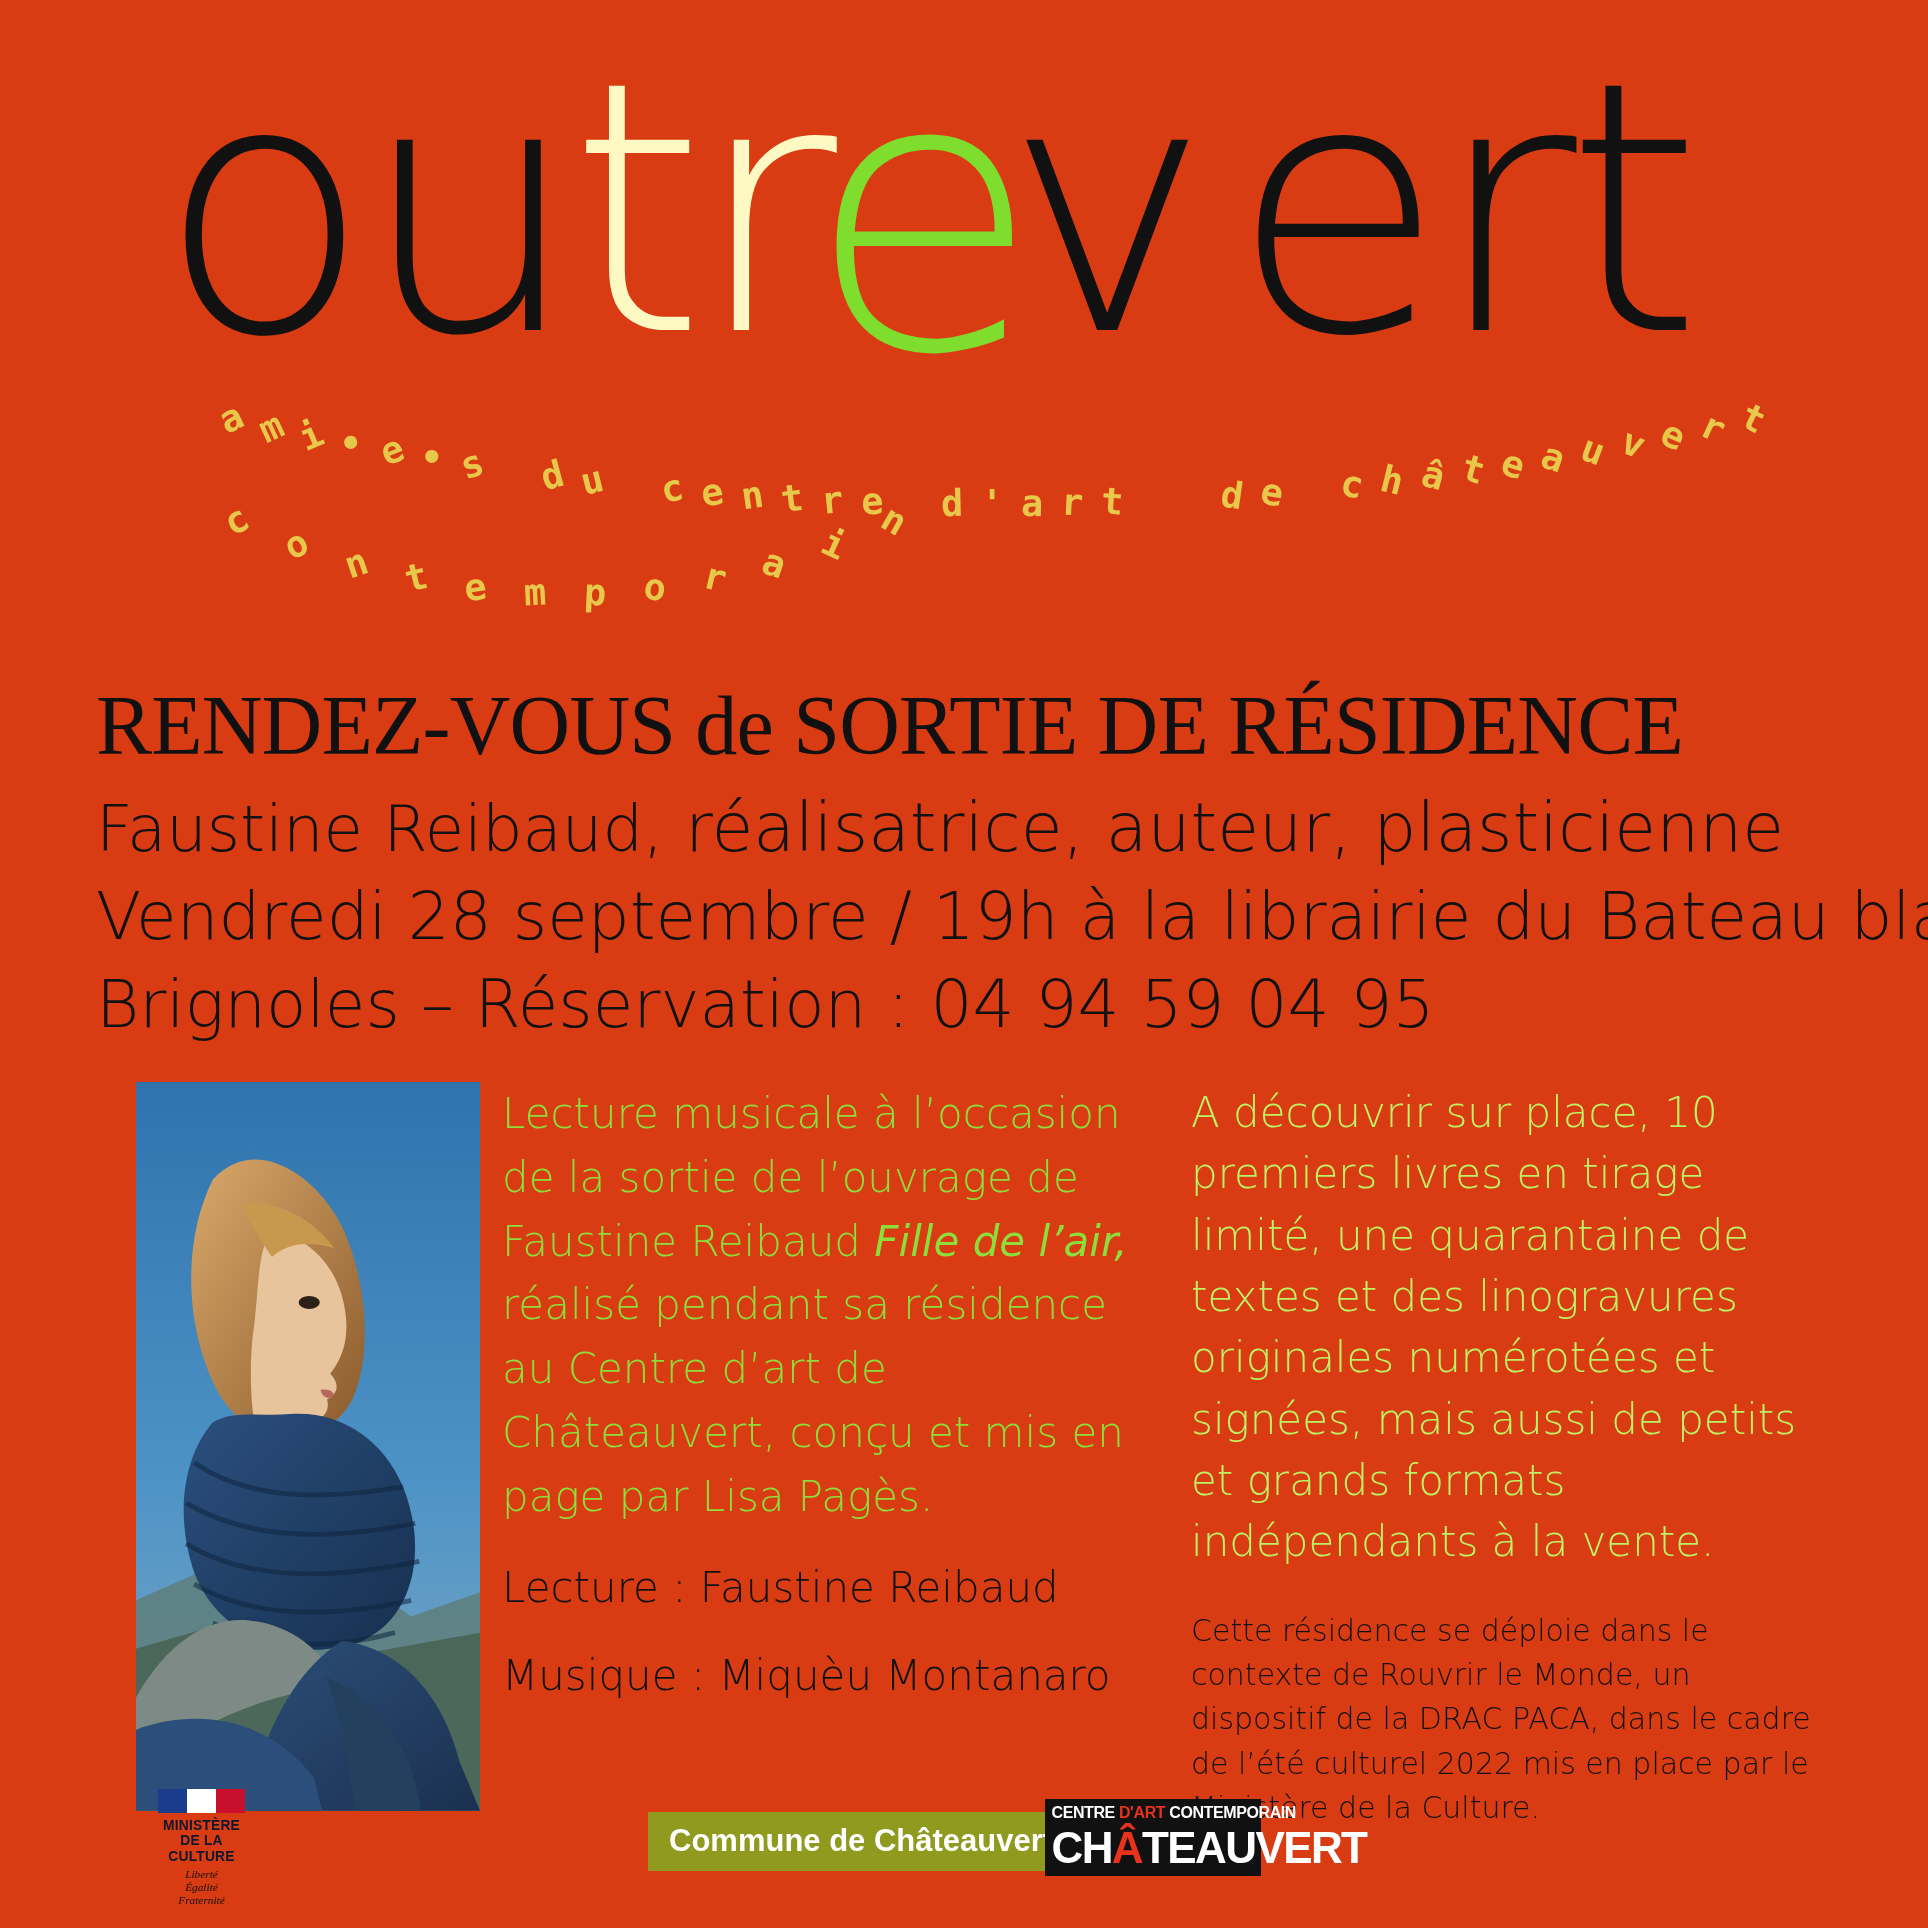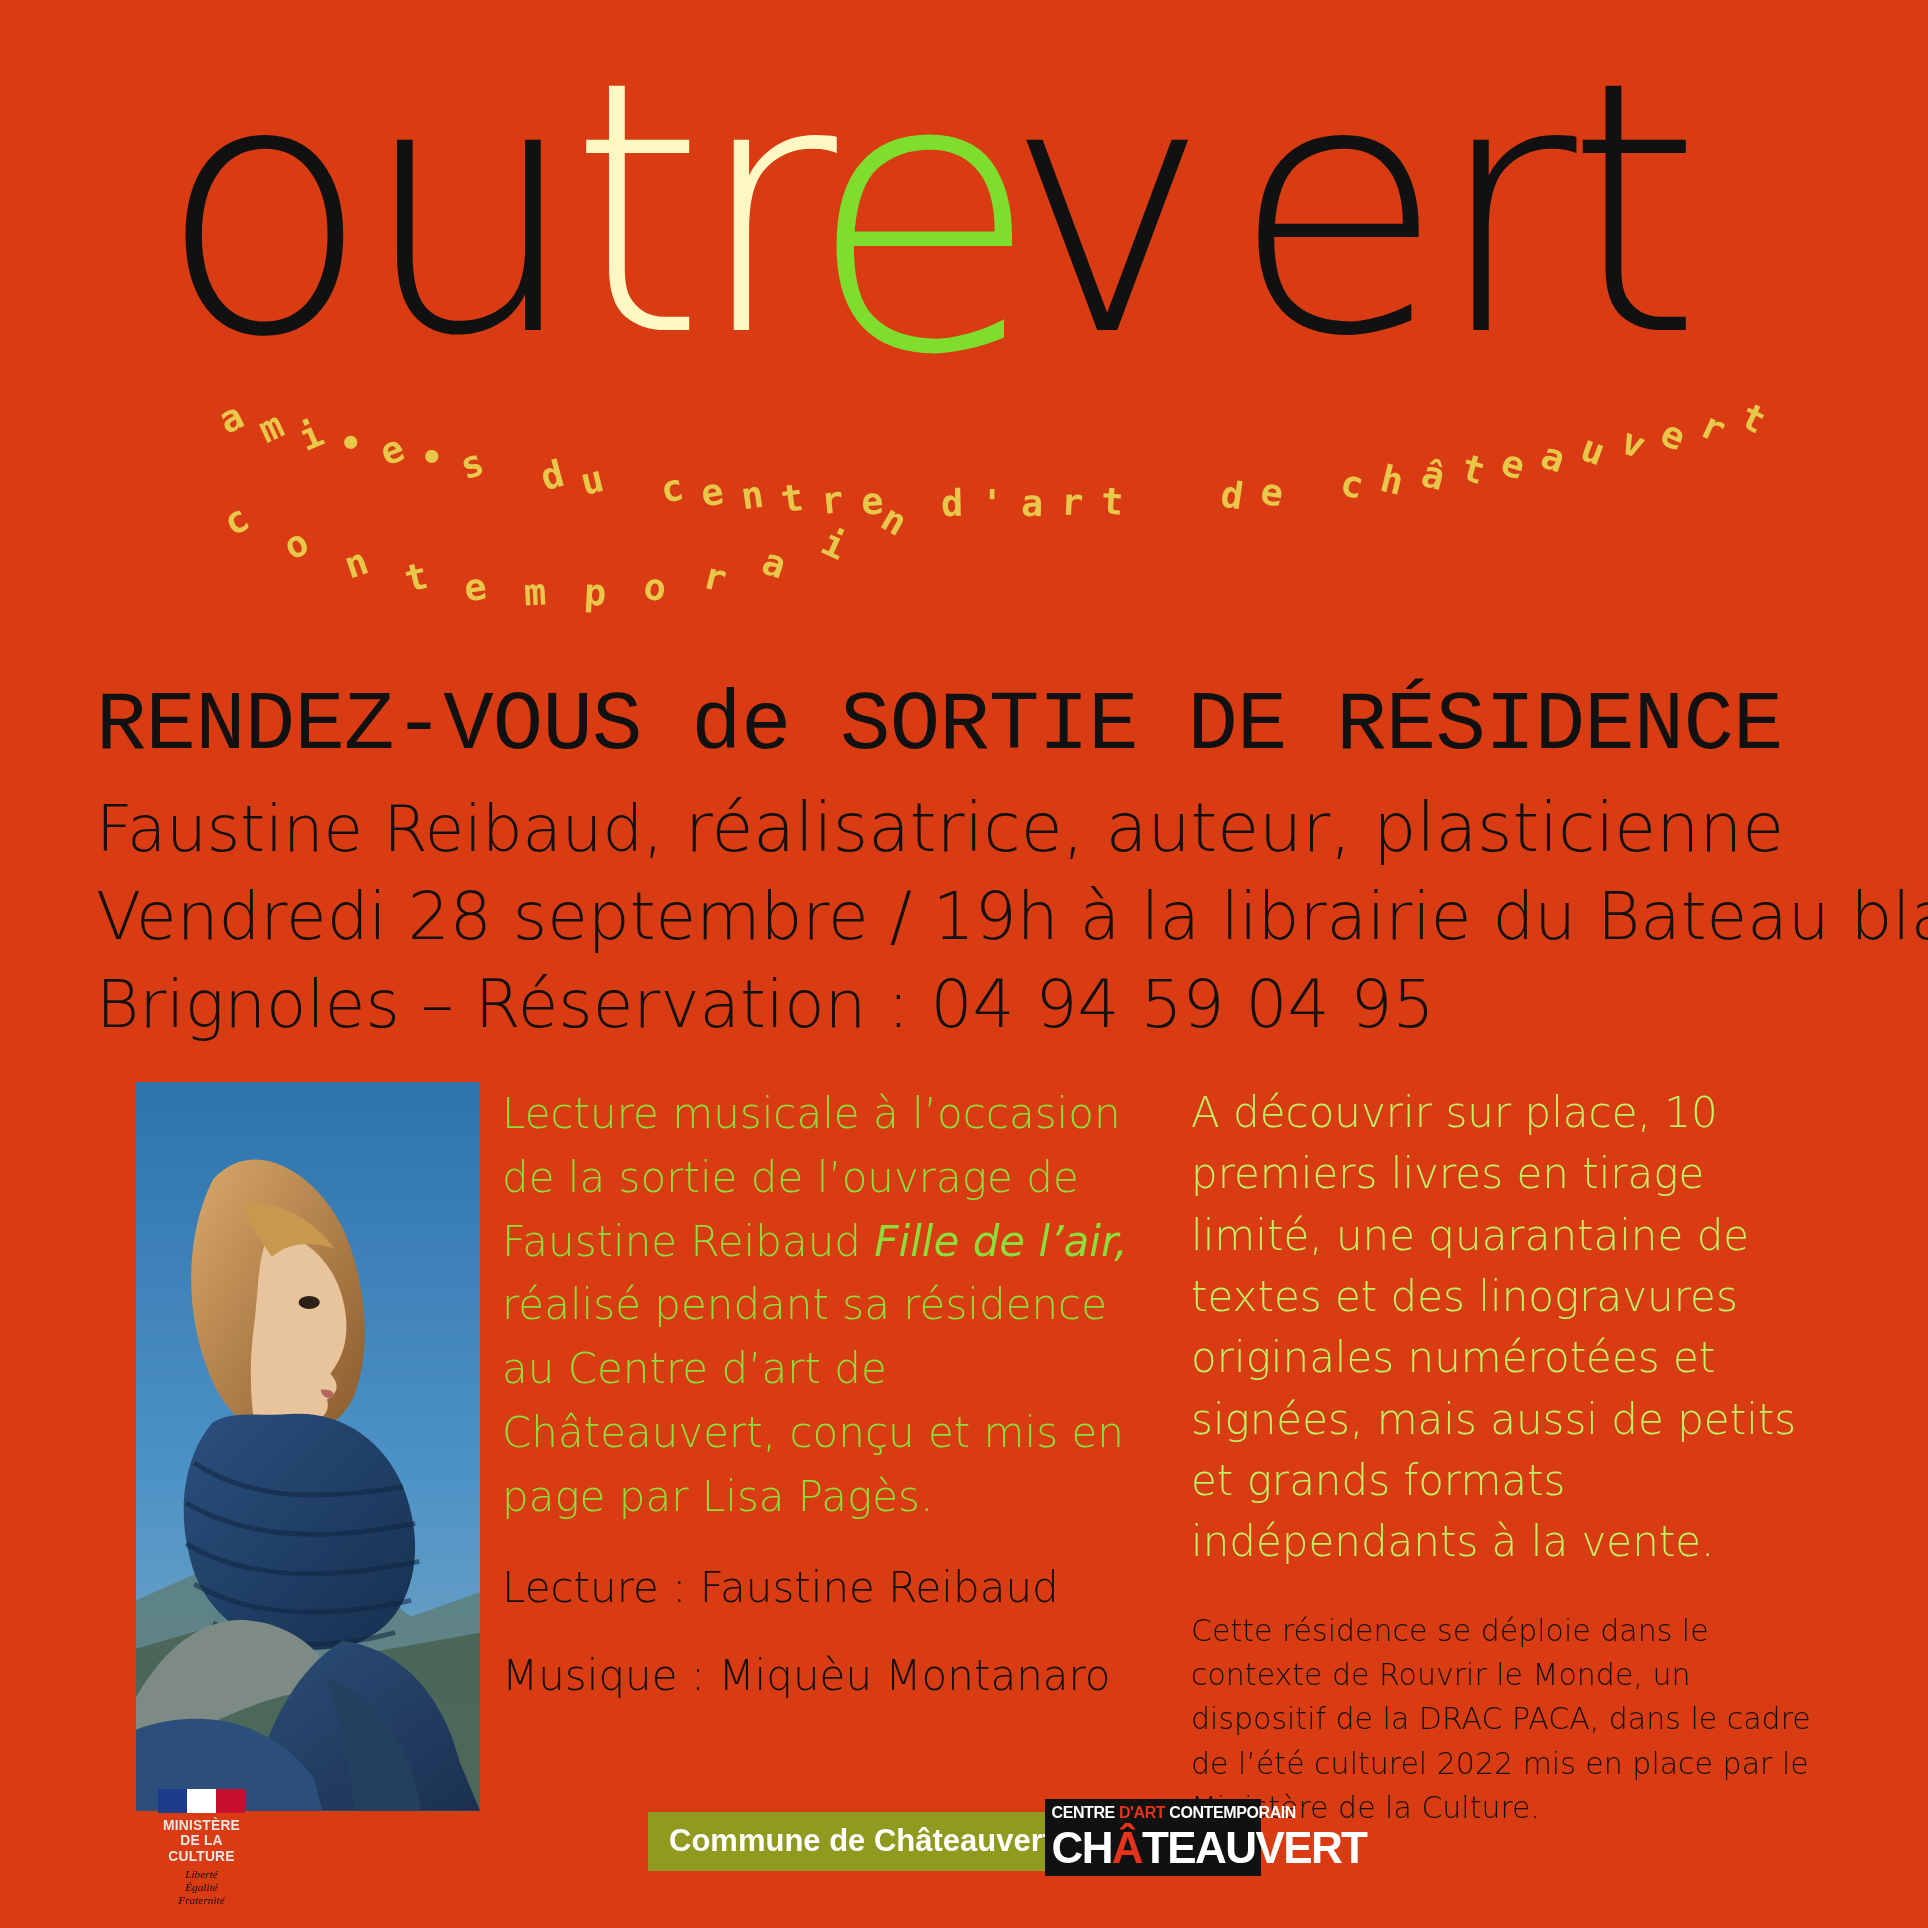--- a/index.html
+++ b/index.html
@@ -68,21 +68,21 @@
 
   
   .headline-block {
     position: absolute;
     left: 96px;
     top: 681px;
     width: 1750px;
     color: #111111;
   }
   .h-line1 {
-    font-family: Liberation Mono, monospace;
+    font-family: Liberation Serif, serif;
     font-weight: 300;
     font-size: 84px;
     letter-spacing: -0.8px;
     line-height: 1.08;
     white-space: nowrap;
   }
   .h-line2 {
     font-family: "DejaVu Sans", sans-serif;
     font-weight: 300;
     font-size: 78px;
@@ -188,21 +188,21 @@
     width: 87px;
     height: 24px;
     margin: 0 auto 4.9px auto;
     background: linear-gradient(to right, #1b3c8c 0 33.3%, #ffffff 33.3% 66.6%, #c8102e 66.6% 100%);
   }
   .logo-ministere .mn1 {
     font-family: "Liberation Sans", sans-serif;
     font-weight: 700;
     font-size: 13.8px;
     line-height: 1.12;
-    color: #e5e5e5;
+    color: #0f172a;
     letter-spacing: 0.2px;
   }
   .logo-ministere .mn2 {
     font-family: "Liberation Serif", serif;
     font-style: italic;
     font-size: 11.3px;
     line-height: 1.15;
     color: #111;
     margin-top: 4px;
   }

